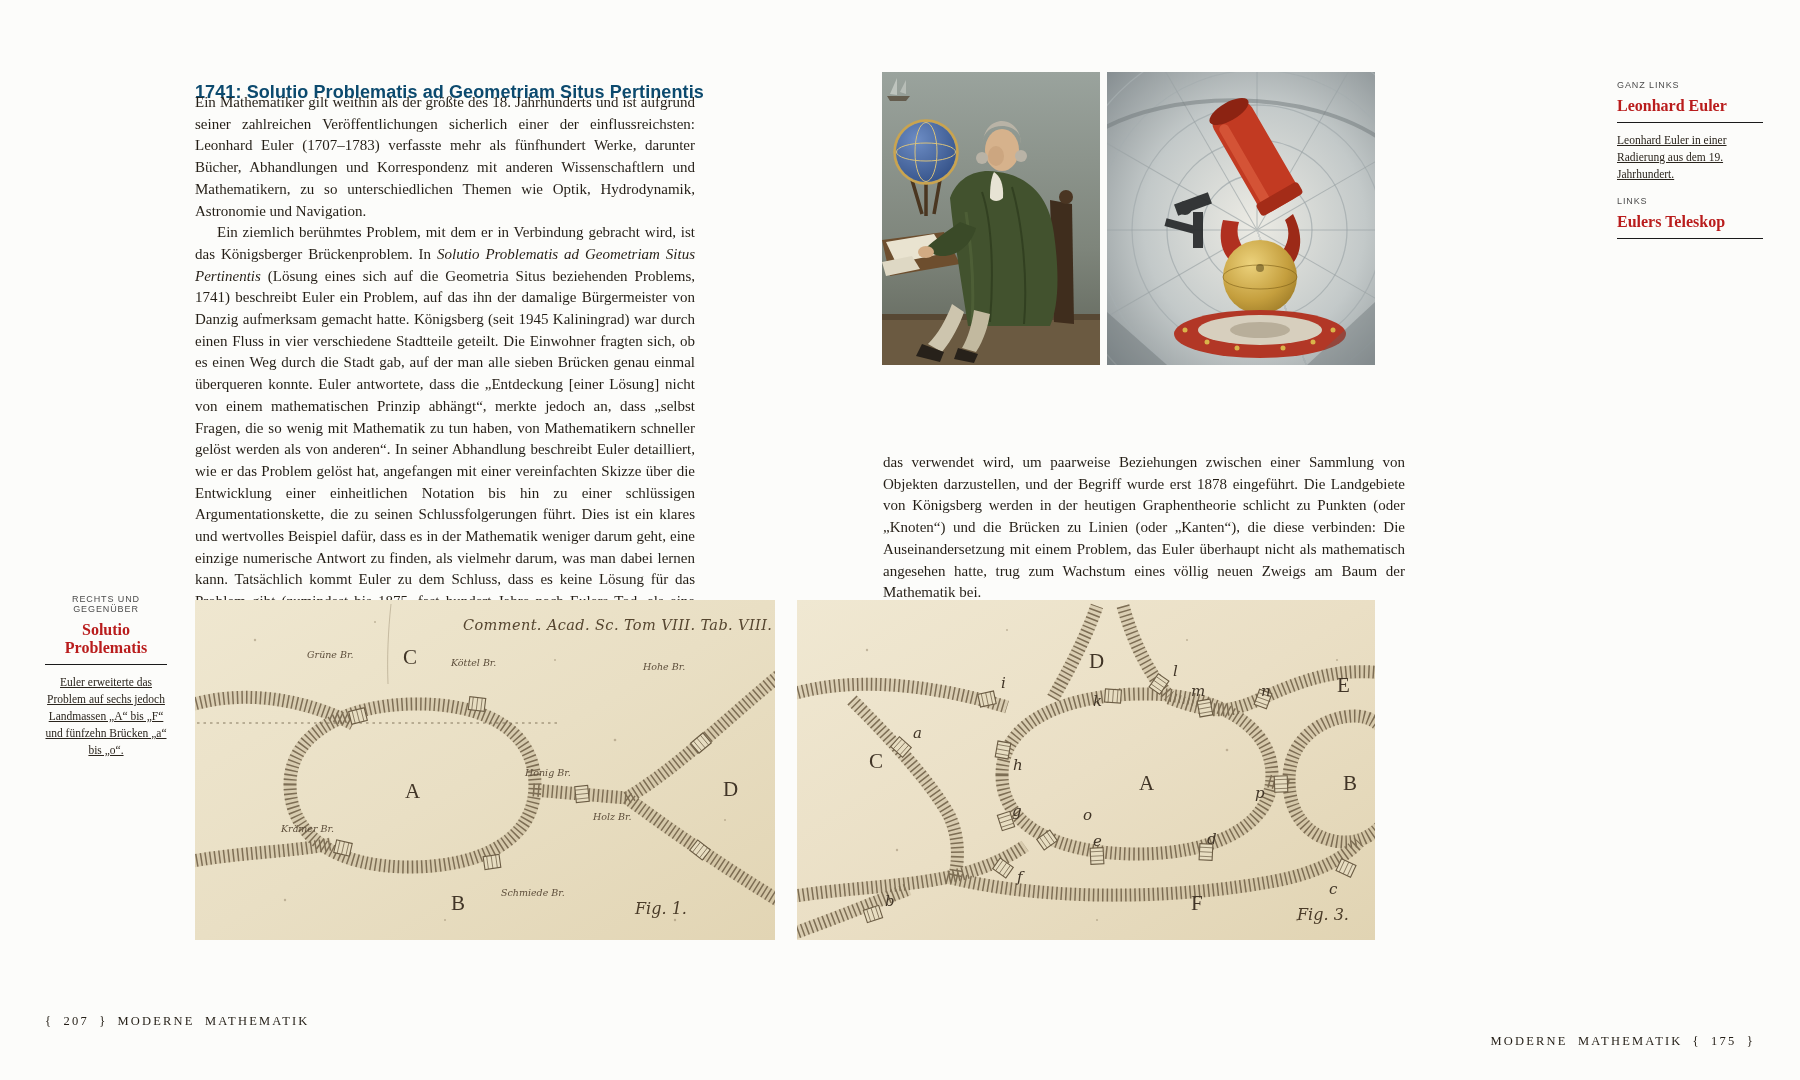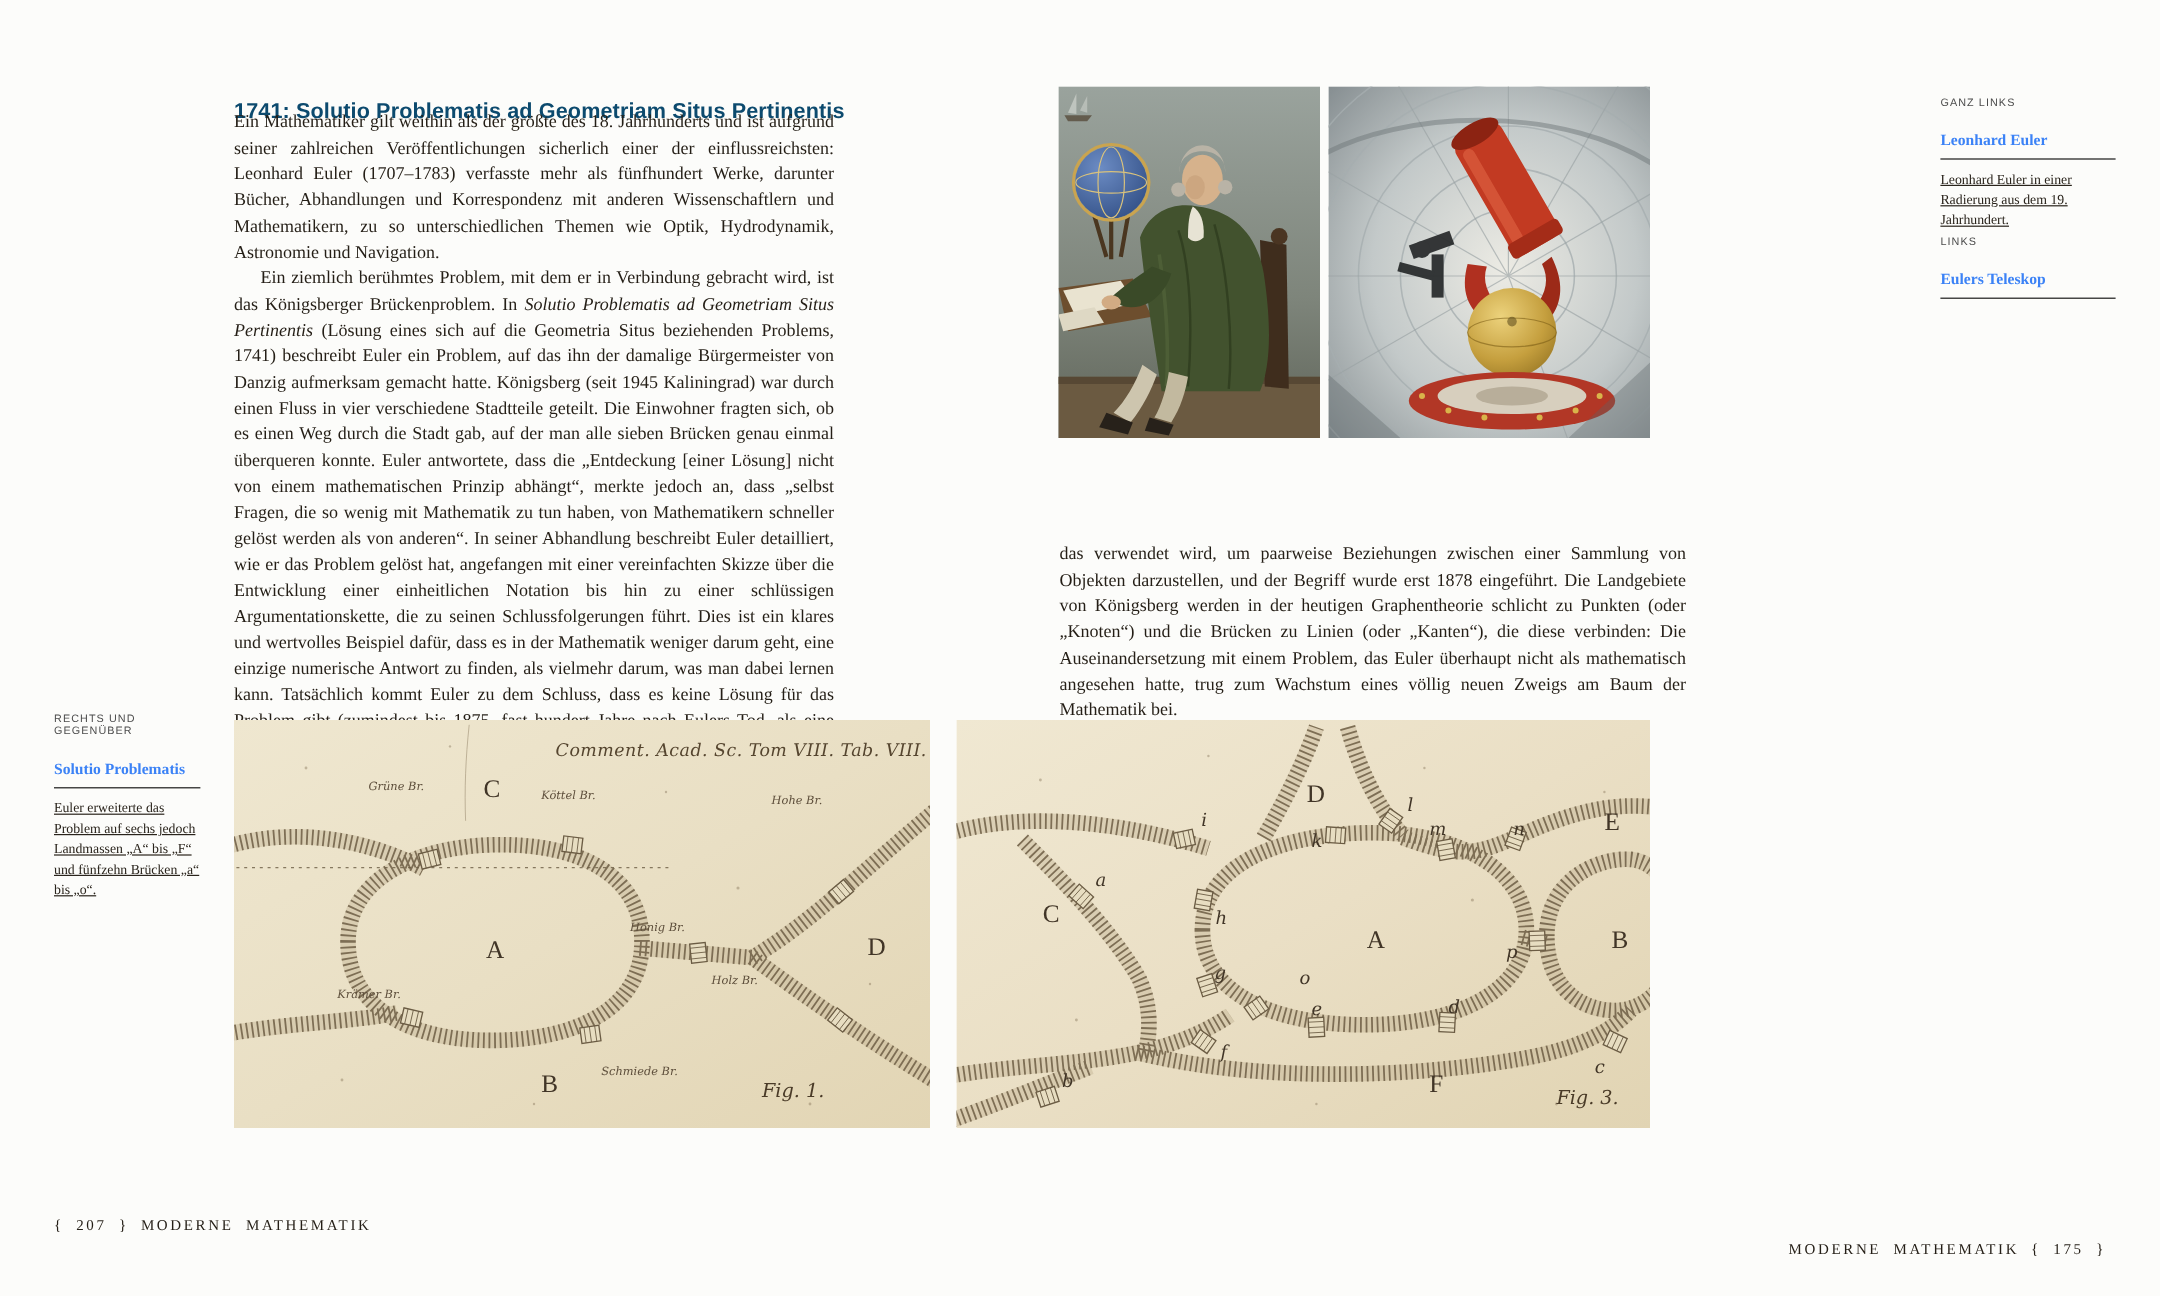--- a/index.html
+++ b/index.html
@@ -14,22 +14,22 @@
             color:#241e16;text-align:justify;}
   .bodytext p{margin:0;}
   .bodytext p.ind{text-indent:22px;}
   .col-left{position:absolute;left:195px;top:92px;width:500px;}
   .col-right{position:absolute;left:883px;top:452px;width:522px;}
 
   
   .sidecap{position:absolute;width:148px;}
   .side-label{font-family:"Liberation Sans",sans-serif;font-size:9px;letter-spacing:.9px;
               color:#4c4c4c;}
-  .side-title{font-family:"Liberation Serif",serif;font-weight:700;font-size:13px;
-              margin-top:19px;color:#3b82f6;}
+  .side-title{font-family:"Liberation Serif",serif;font-weight:700;font-size:16px;
+              margin-top:7px;color:#b91c1c;}
   .side-rule{border:0;border-top:1.5px solid #1a1a1a;margin:7px 0 9px 0;}
   .side-text{font-size:11.5px;line-height:17px;color:#2a241c;text-decoration:underline;}
   .side-text p{margin:0 0 12px 0;}
   .side-text i{font-style:italic;}
 
   
   .folio{position:absolute;top:1014px;font-size:12.5px;letter-spacing:2.2px;
          word-spacing:5px;color:#241e16;white-space:nowrap;}
   .folio .sep{display:inline-block;width:10px;}
 
@@ -58,21 +58,21 @@
   <div class="bodytext col-left">
     <p>Ein Mathematiker gilt weithin als der größte des 18. Jahrhunderts und ist aufgrund seiner zahlreichen Veröffentlichungen sicherlich einer der einflussreichsten: Leonhard Euler (1707–1783) verfasste mehr als fünfhundert Werke, darunter Bücher, Abhandlungen und Korrespondenz mit anderen Wissenschaftlern und Mathematikern, zu so unterschiedlichen Themen wie Optik, Hydrodynamik, Astronomie und Navigation.</p>
     <p class="ind"><span>Ein ziemlich berühmtes Problem, mit dem er in Verbindung gebracht wird, ist das Königsberger Brückenproblem. In </span><i>Solutio Problematis ad Geometriam Situs Pertinentis</i><span> (Lösung eines sich auf die Geometria Situs beziehenden Problems, 1741) beschreibt Euler ein Problem, auf das ihn der damalige Bürgermeister von Danzig aufmerksam gemacht hatte. Königsberg (seit 1945 Kaliningrad) war durch einen Fluss in vier verschiedene Stadtteile geteilt. Die Einwohner fragten sich, ob es einen Weg durch die Stadt gab, auf der man alle sieben Brücken genau einmal überqueren konnte. Euler antwortete, dass die „Entdeckung [einer Lösung] nicht von einem mathematischen Prinzip abhängt“, merkte jedoch an, dass „selbst Fragen, die so wenig mit Mathematik zu tun haben, von Mathematikern schneller gelöst werden als von anderen“. In seiner Abhandlung beschreibt Euler detailliert, wie er das Problem gelöst hat, angefangen mit einer vereinfachten Skizze über die Entwicklung einer einheitlichen Notation bis hin zu einer schlüssigen Argumentationskette, die zu seinen Schlussfolgerungen führt. Dies ist ein klares und wertvolles Beispiel dafür, dass es in der Mathematik weniger darum geht, eine einzige numerische Antwort zu finden, als vielmehr darum, was man dabei lernen kann. Tatsächlich kommt Euler zu dem Schluss, dass es keine Lösung für das Problem gibt (zumindest bis 1875, fast hundert Jahre nach Eulers Tod, als eine achte Brücke gebaut wurde).</span></p>
     <p class="ind">Dieser Aufsatz wird oft als der erste in der Geschichte der Graphentheorie zitiert, obwohl Euler selbst dies nie so gesehen hat. Ein „Graph“ in diesem Sinne ist ein Diagramm,</p>
   </div>
 
   <div class="bodytext col-right">
     <p>das verwendet wird, um paarweise Beziehungen zwischen einer Sammlung von Objekten darzustellen, und der Begriff wurde erst 1878 eingeführt. Die Landgebiete von Königsberg werden in der heutigen Graphentheorie schlicht zu Punkten (oder „Knoten“) und die Brücken zu Linien (oder „Kanten“), die diese verbinden: Die Auseinandersetzung mit einem Problem, das Euler überhaupt nicht als mathematisch angesehen hatte, trug zum Wachstum eines völlig neuen Zweigs am Baum der Mathematik bei.</p>
   </div>
 
-  <div class="sidecap" style="left:45px;top:594px;width:122px;">
+  <div class="sidecap" style="left:45px;top:594px;width:122px;text-align:center;">
     <div class="side-label">RECHTS UND GEGENÜBER</div>
     <div class="side-title">Solutio Problematis</div>
     <hr class="side-rule">
     <div class="side-text">
       <p>Euler erweiterte das Problem auf sechs jedoch Landmassen „A“ bis „F“ und fünfzehn Brücken „a“ bis „o“.</p>
     </div>
   </div>
 
   <div class="sidecap" style="left:1617px;top:80px;width:146px;">
     <div class="side-label">GANZ LINKS</div>

